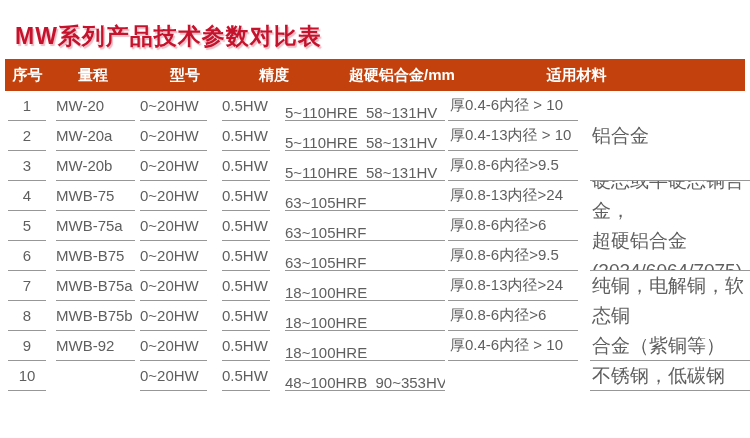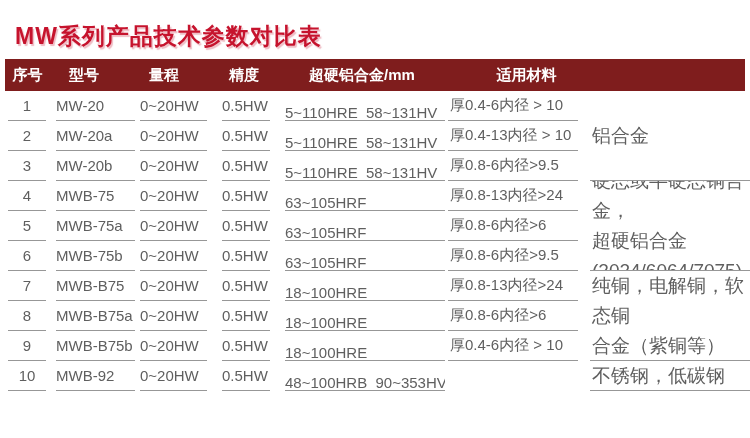--- a/index.html
+++ b/index.html
@@ -7,22 +7,22 @@
     position:relative;width:750px;height:438px;background:#fff;overflow:hidden;
     font-family:Liberation Sans, sans-serif;
   }
   .title{
     margin:21px 0 0 15px;
     font-size:23px;font-weight:bold;color:#c6132d;letter-spacing:1px;
     text-shadow:1.5px 1.5px 1px rgba(222,120,135,0.5);
     line-height:30px;
   }
   .header-bar{
-    margin:8px 5px 0 5px;height:32px;background:#7f1d1d;
-    display:grid;grid-template-columns:45px 88px 74px 64px 172px 137px 160px;
+    margin:8px 5px 0 5px;height:32px;background:#c2410c;
+    display:grid;grid-template-columns:45px 88px 74px 64px 172px 137px 160px;gap:10px;
   }
   .hcell{
     display:flex;align-items:center;justify-content:center;
     color:#ffffff;font-weight:bold;font-size:15px;white-space:pre;
   }
   .h2{padding-right:20px;}
   .h3{padding-right:22px;}
   .h7{padding-left:20px;}
   .tbody{
     display:grid;grid-template-columns:50px 88px 74px 64px 172px 137px 165px;
@@ -51,22 +51,22 @@
 </style>
 </head>
 <body>
 
 <div class="page">
 
   <div class="title">MW系列产品技术参数对比表</div>
 
   <div class="header-bar">
     <div class="hcell h1">序号</div>
+    <div class="hcell h3">量程</div>
     <div class="hcell h2">型号</div>
-    <div class="hcell h3">量程</div>
     <div class="hcell h4">精度</div>
     <div class="hcell h6">超硬铝合金/mm</div>
     <div class="hcell h7">适用材料</div>
   </div>
 
   <div class="tbody">
 
     <div class="mat mat-1">铝合金</div>
     <div class="mat mat-2">硬态或半硬态铜合金，
 超硬铝合金
@@ -103,21 +103,20 @@
     <div class="cell c6">厚0.8-6内径&gt;9.5</div>
 
     <div class="cell c1">5</div>
     <div class="cell c2">MWB-75a</div>
     <div class="cell c3">0~20HW</div>
     <div class="cell c4">0.5HW</div>
     <div class="cell c5">63~105HRF</div>
     <div class="cell c6">厚0.8-13内径&gt;24</div>
 
     <div class="cell c1">6</div>
-    <div class="cell c2">MWB-75b</div>
     <div class="cell c3">0~20HW</div>
     <div class="cell c4">0.5HW</div>
     <div class="cell c5">63~105HRF</div>
     <div class="cell c6">厚0.8-6内径&gt;6</div>
 
     <div class="cell c1">7</div>
     <div class="cell c2">MWB-B75</div>
     <div class="cell c3">0~20HW</div>
     <div class="cell c4">0.5HW</div>
     <div class="cell c5">18~100HRE</div>

